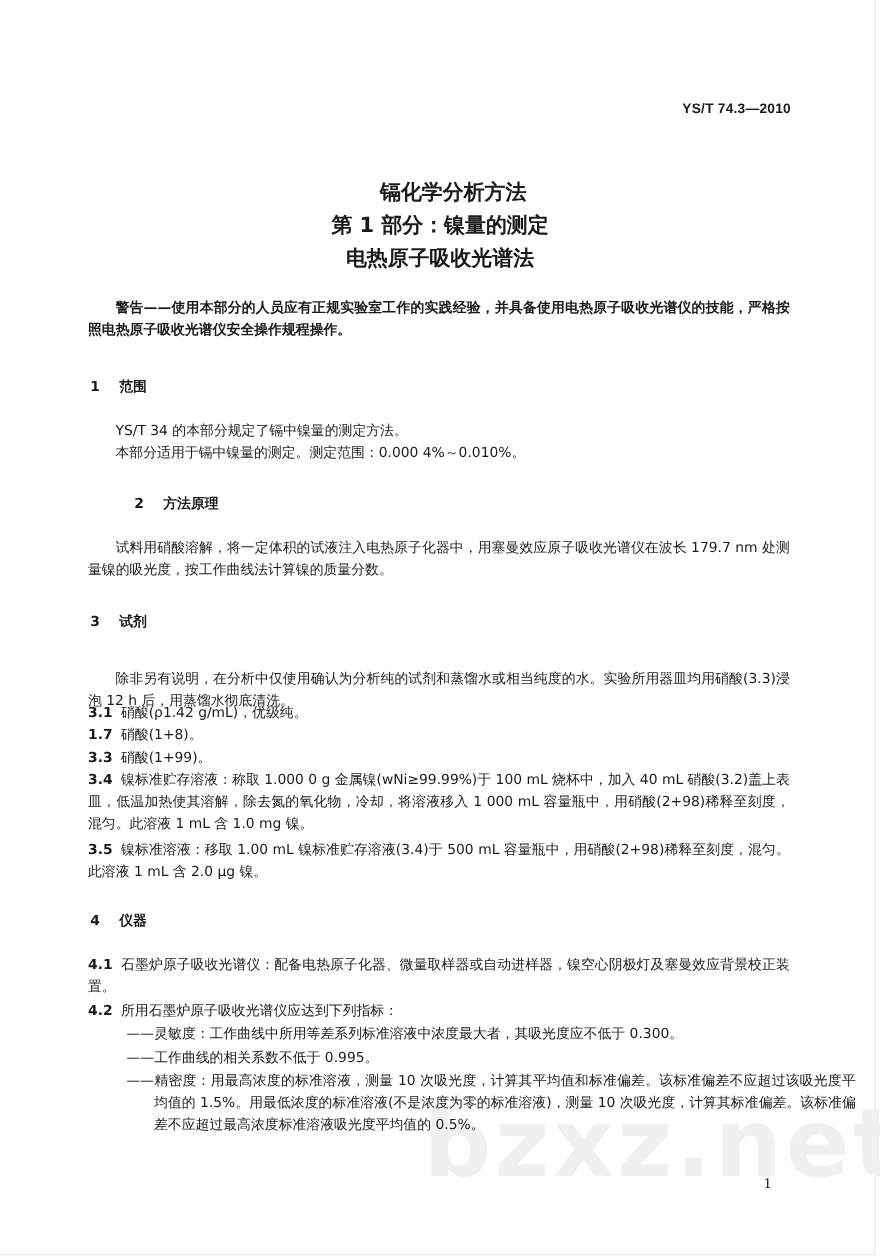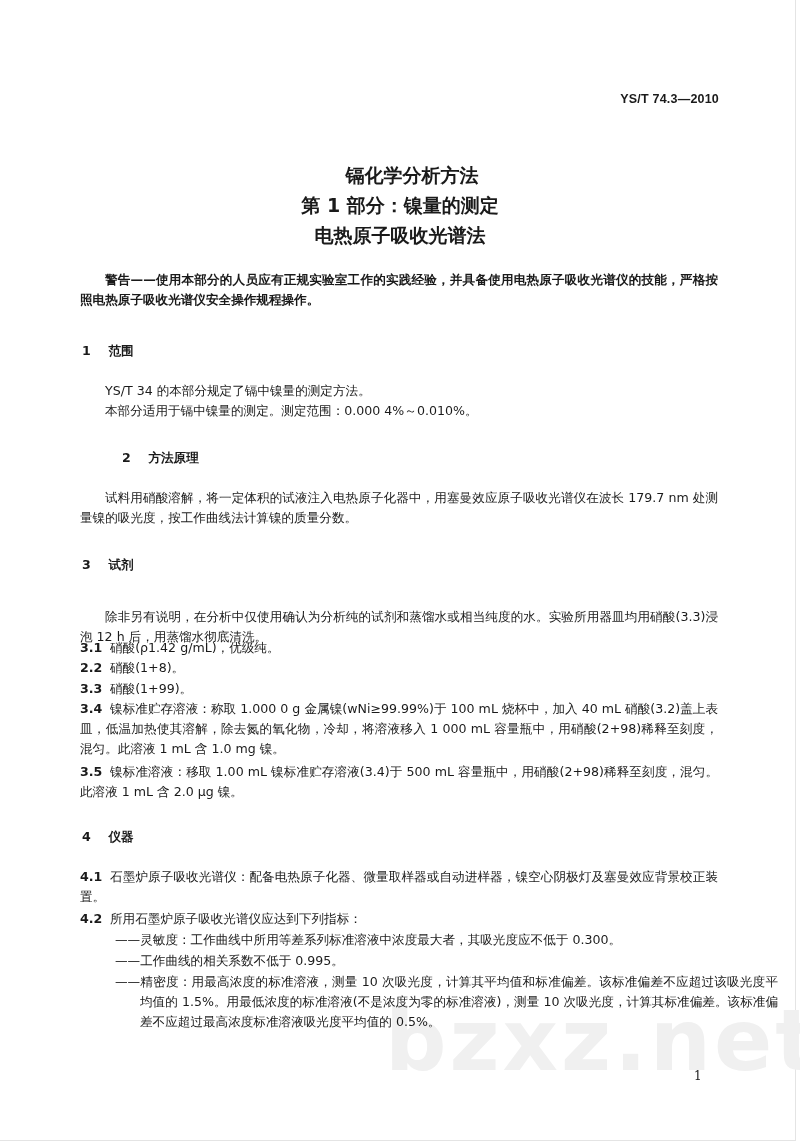--- a/index.html
+++ b/index.html
@@ -69,21 +69,21 @@
 
   <div class="heading fg" style="top:557px;">
     <span class="num">3</span>
     <span>试剂</span>
   </div>
   <div class="text indent fg" style="top:595px;margin-top:12px;">除非另有说明，在分析中仅使用确认为分析纯的试剂和蒸馏水或相当纯度的水。实验所用器皿均用硝酸(3.3)浸泡 12 h 后，用蒸馏水彻底清洗。</div>
   <div class="text clause fg" style="top:638px;">
     <span class="num">3.1</span><span>硝酸(ρ1.42 g/mL)，优级纯。</span>
   </div>
   <div class="text clause fg" style="top:658px;">
-    <span class="num">2.2</span><span>硝酸(1+8)。</span>
+    <span class="num">1.7</span><span>硝酸(1+8)。</span>
   </div>
   <div class="text clause fg" style="top:679px;">
     <span class="num">3.3</span><span>硝酸(1+99)。</span>
   </div>
   <div class="text clause fg" style="top:699px;">
     <span class="num">3.4</span><span>镍标准贮存溶液：称取 1.000 0 g 金属镍(wNi≥99.99%)于 100 mL 烧杯中，加入 40 mL 硝酸(3.2)盖上表皿，低温加热使其溶解，除去氮的氧化物，冷却，将溶液移入 1 000 mL 容量瓶中，用硝酸(2+98)稀释至刻度，混匀。此溶液 1 mL 含 1.0 mg 镍。</span>
   </div>
   <div class="text clause fg" style="top:762px;">
     <span class="num">3.5</span><span>镍标准溶液：移取 1.00 mL 镍标准贮存溶液(3.4)于 500 mL 容量瓶中，用硝酸(2+98)稀释至刻度，混匀。此溶液 1 mL 含 2.0 μg 镍。</span>
   </div>

